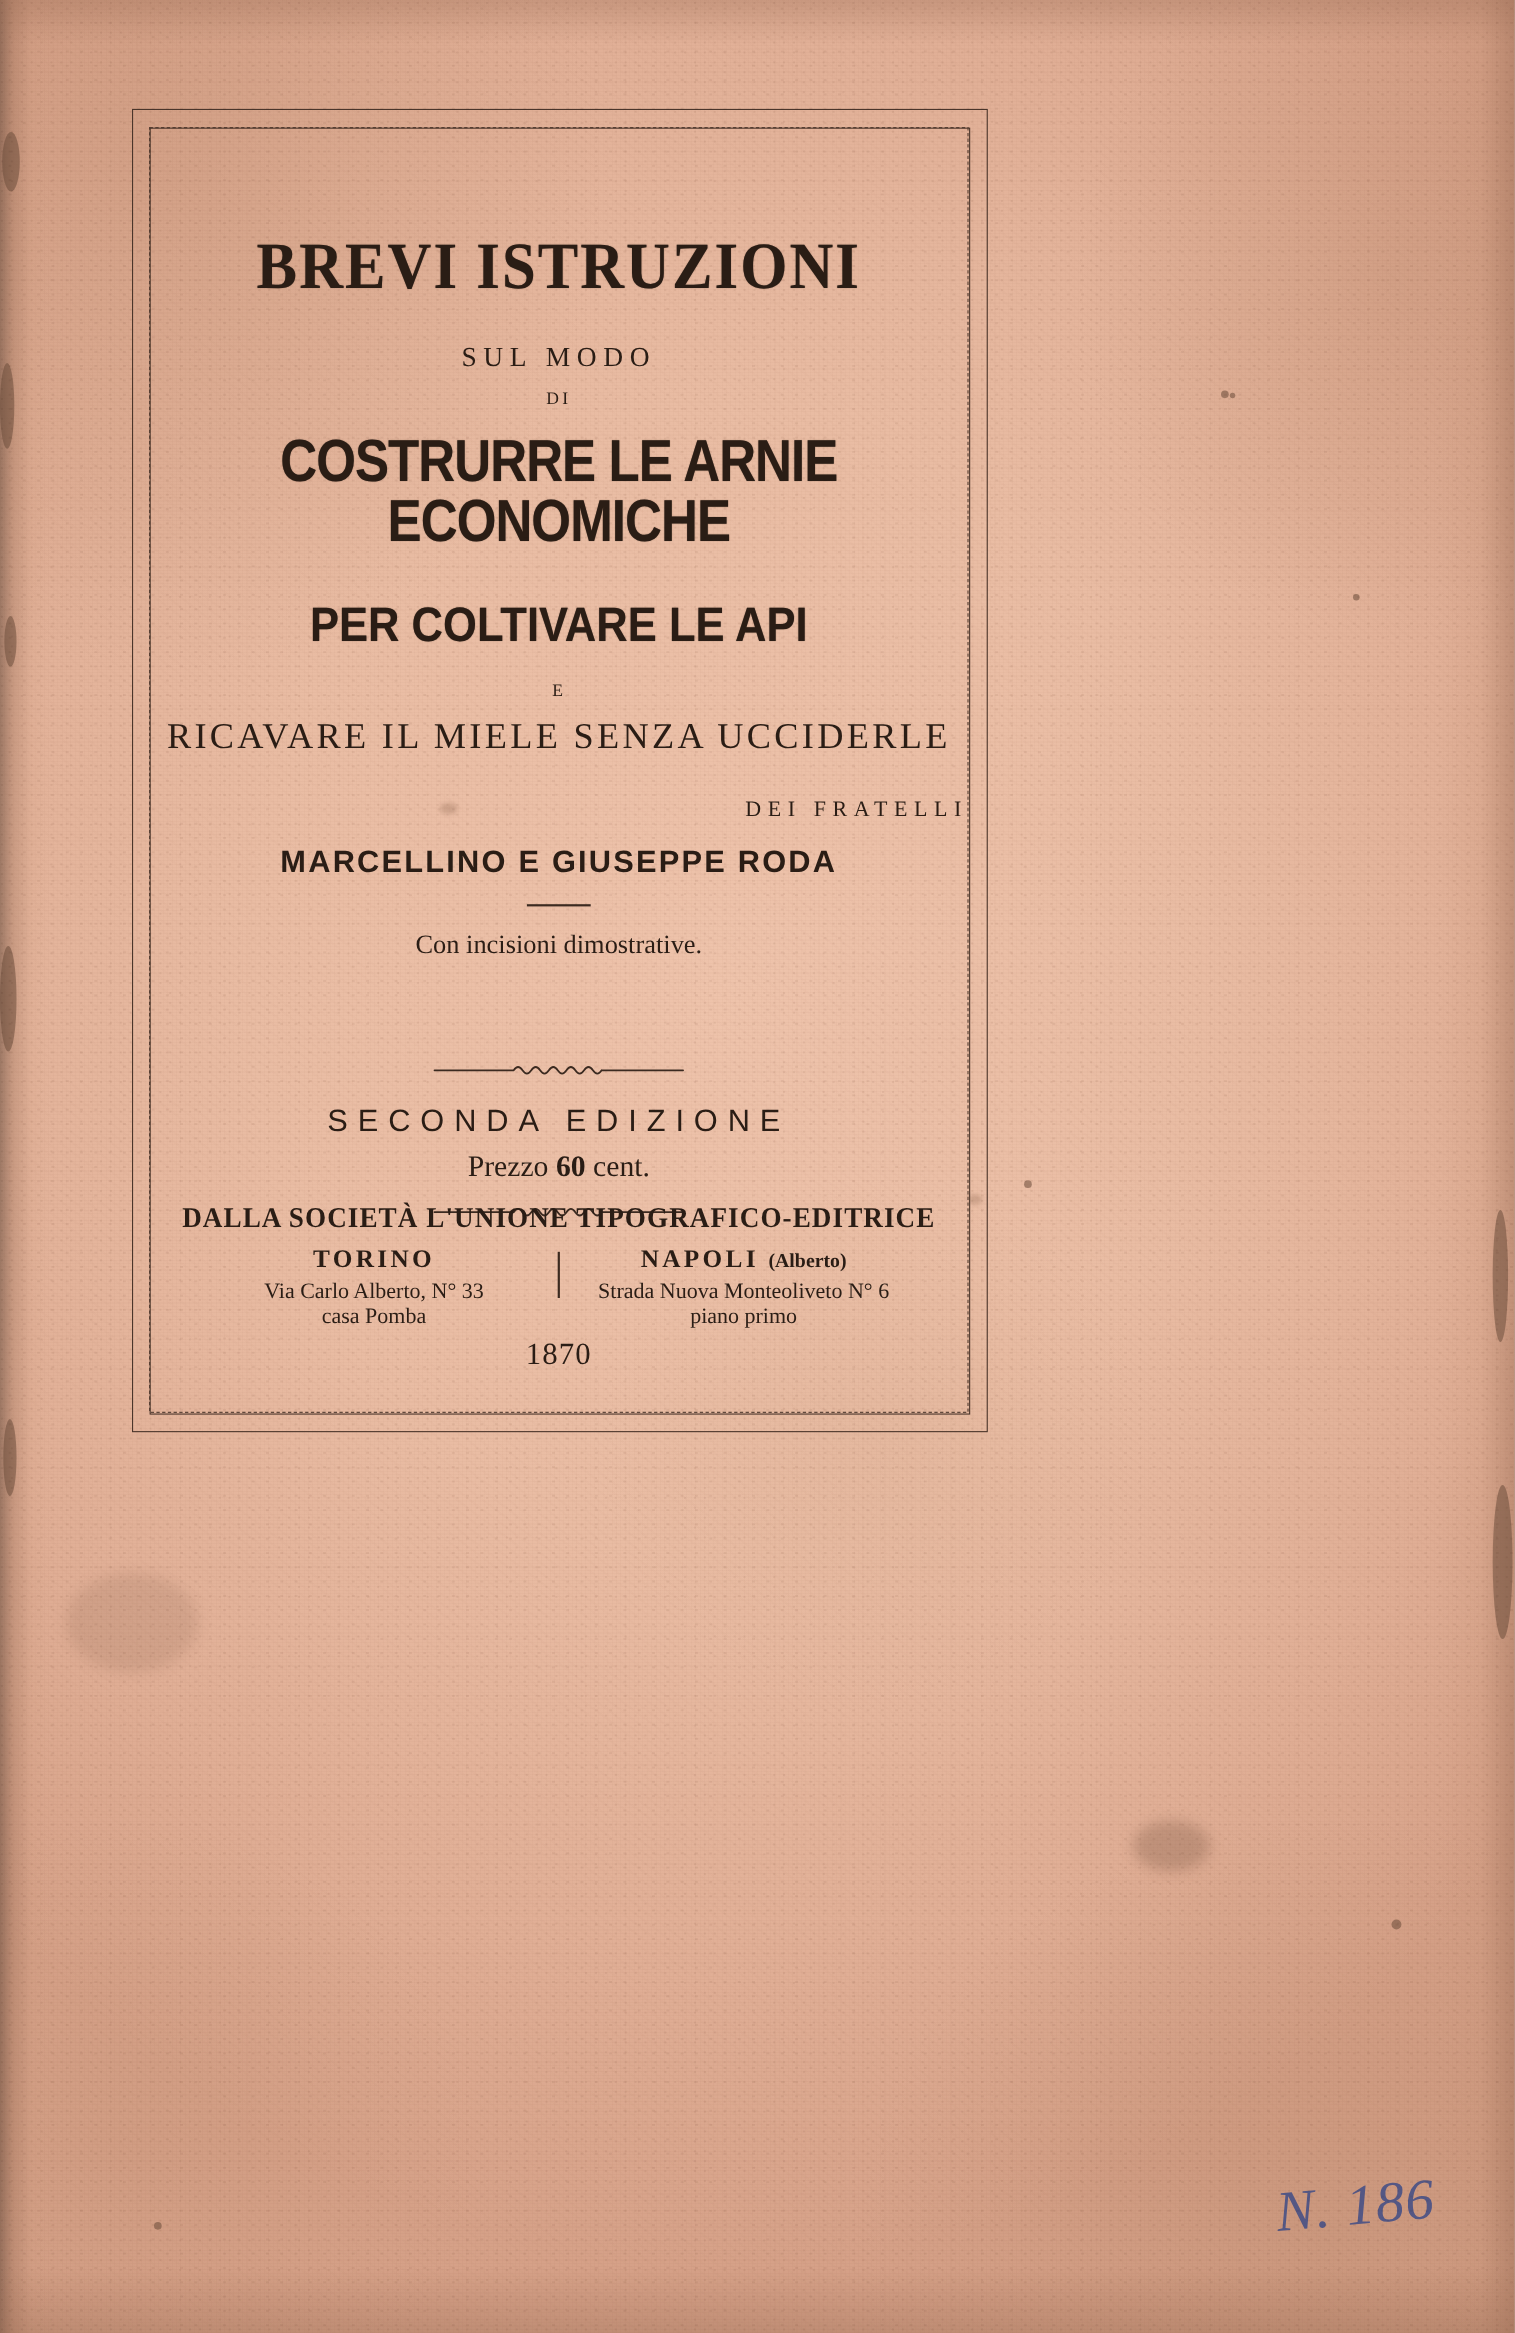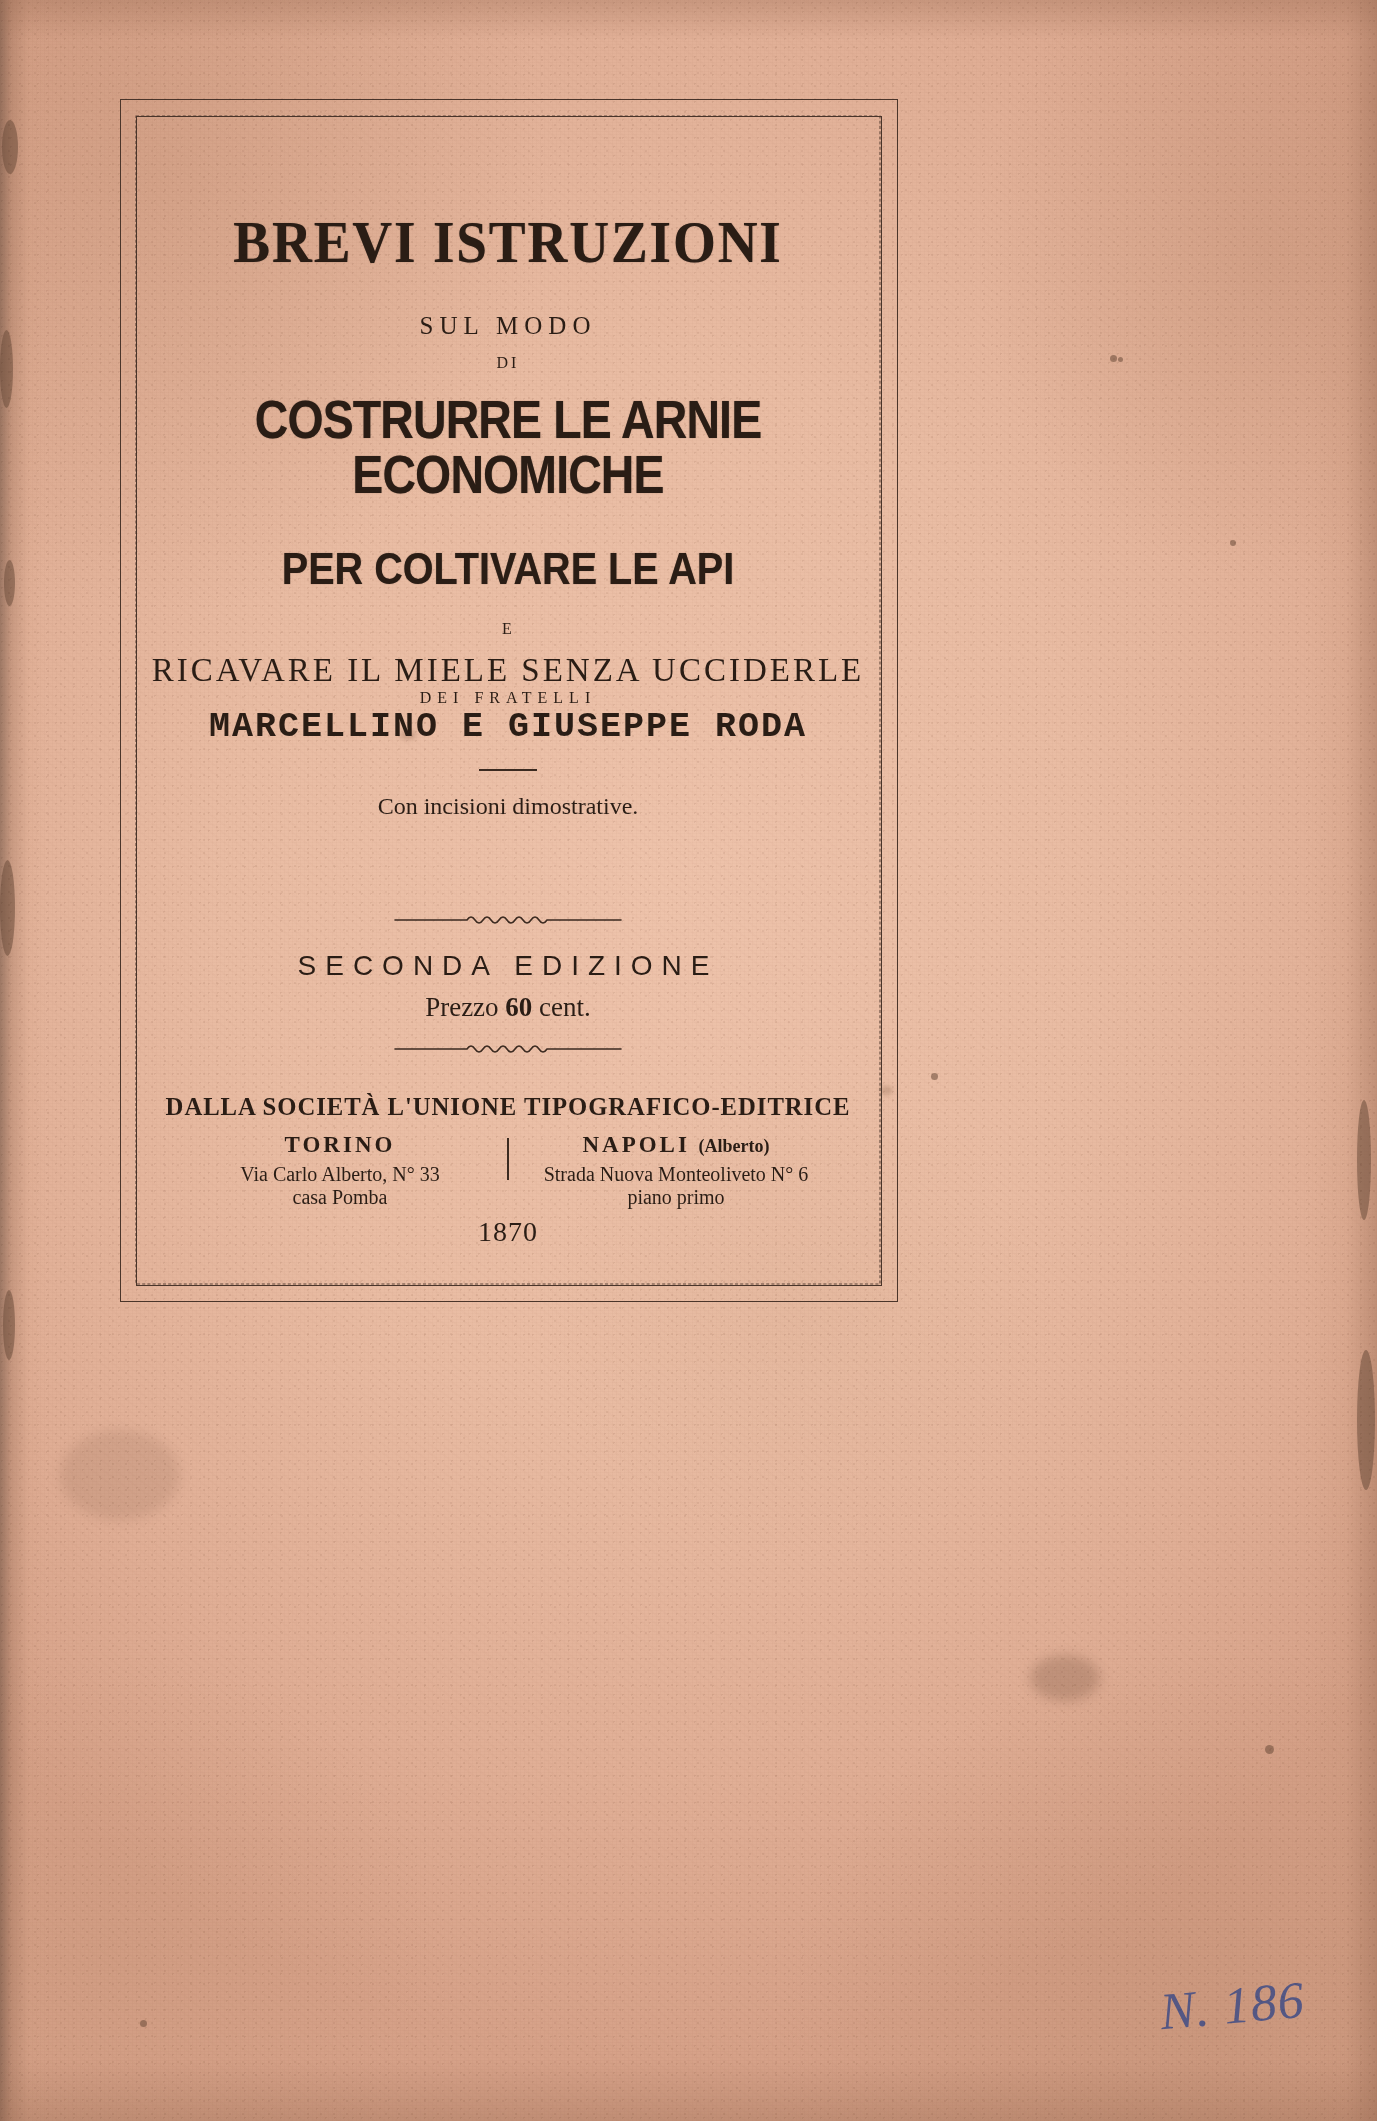--- a/index.html
+++ b/index.html
@@ -122,27 +122,30 @@
     font-size:16px;
     letter-spacing:2px;
   }
   .t-ricavare{
     margin-top:14px;
     font-size:33px;
     letter-spacing:3px;
     font-family:"Liberation Serif",serif;
   }
   .t-deifratelli{
-    font-size:16px;
+    margin-top:36px;
+    font-size:20px;
     letter-spacing:6px;
+    text-align:right;
   }
   .t-authors{
-    font-family:Liberation Mono, monospace;
-    font-weight:700;
-    font-size:35px;
+    margin-top:20px;
+    font-family:Liberation Sans, sans-serif;
+    font-weight:700;
+    font-size:28px;
     letter-spacing:2px;
   }
   .rule-short{
     width:58px;height:2px;background:#3b2a20;
     margin:22px auto 0;
   }
   .t-incisioni{
     margin-top:22px;
     font-size:24px;
     font-family:"Liberation Serif",serif;

